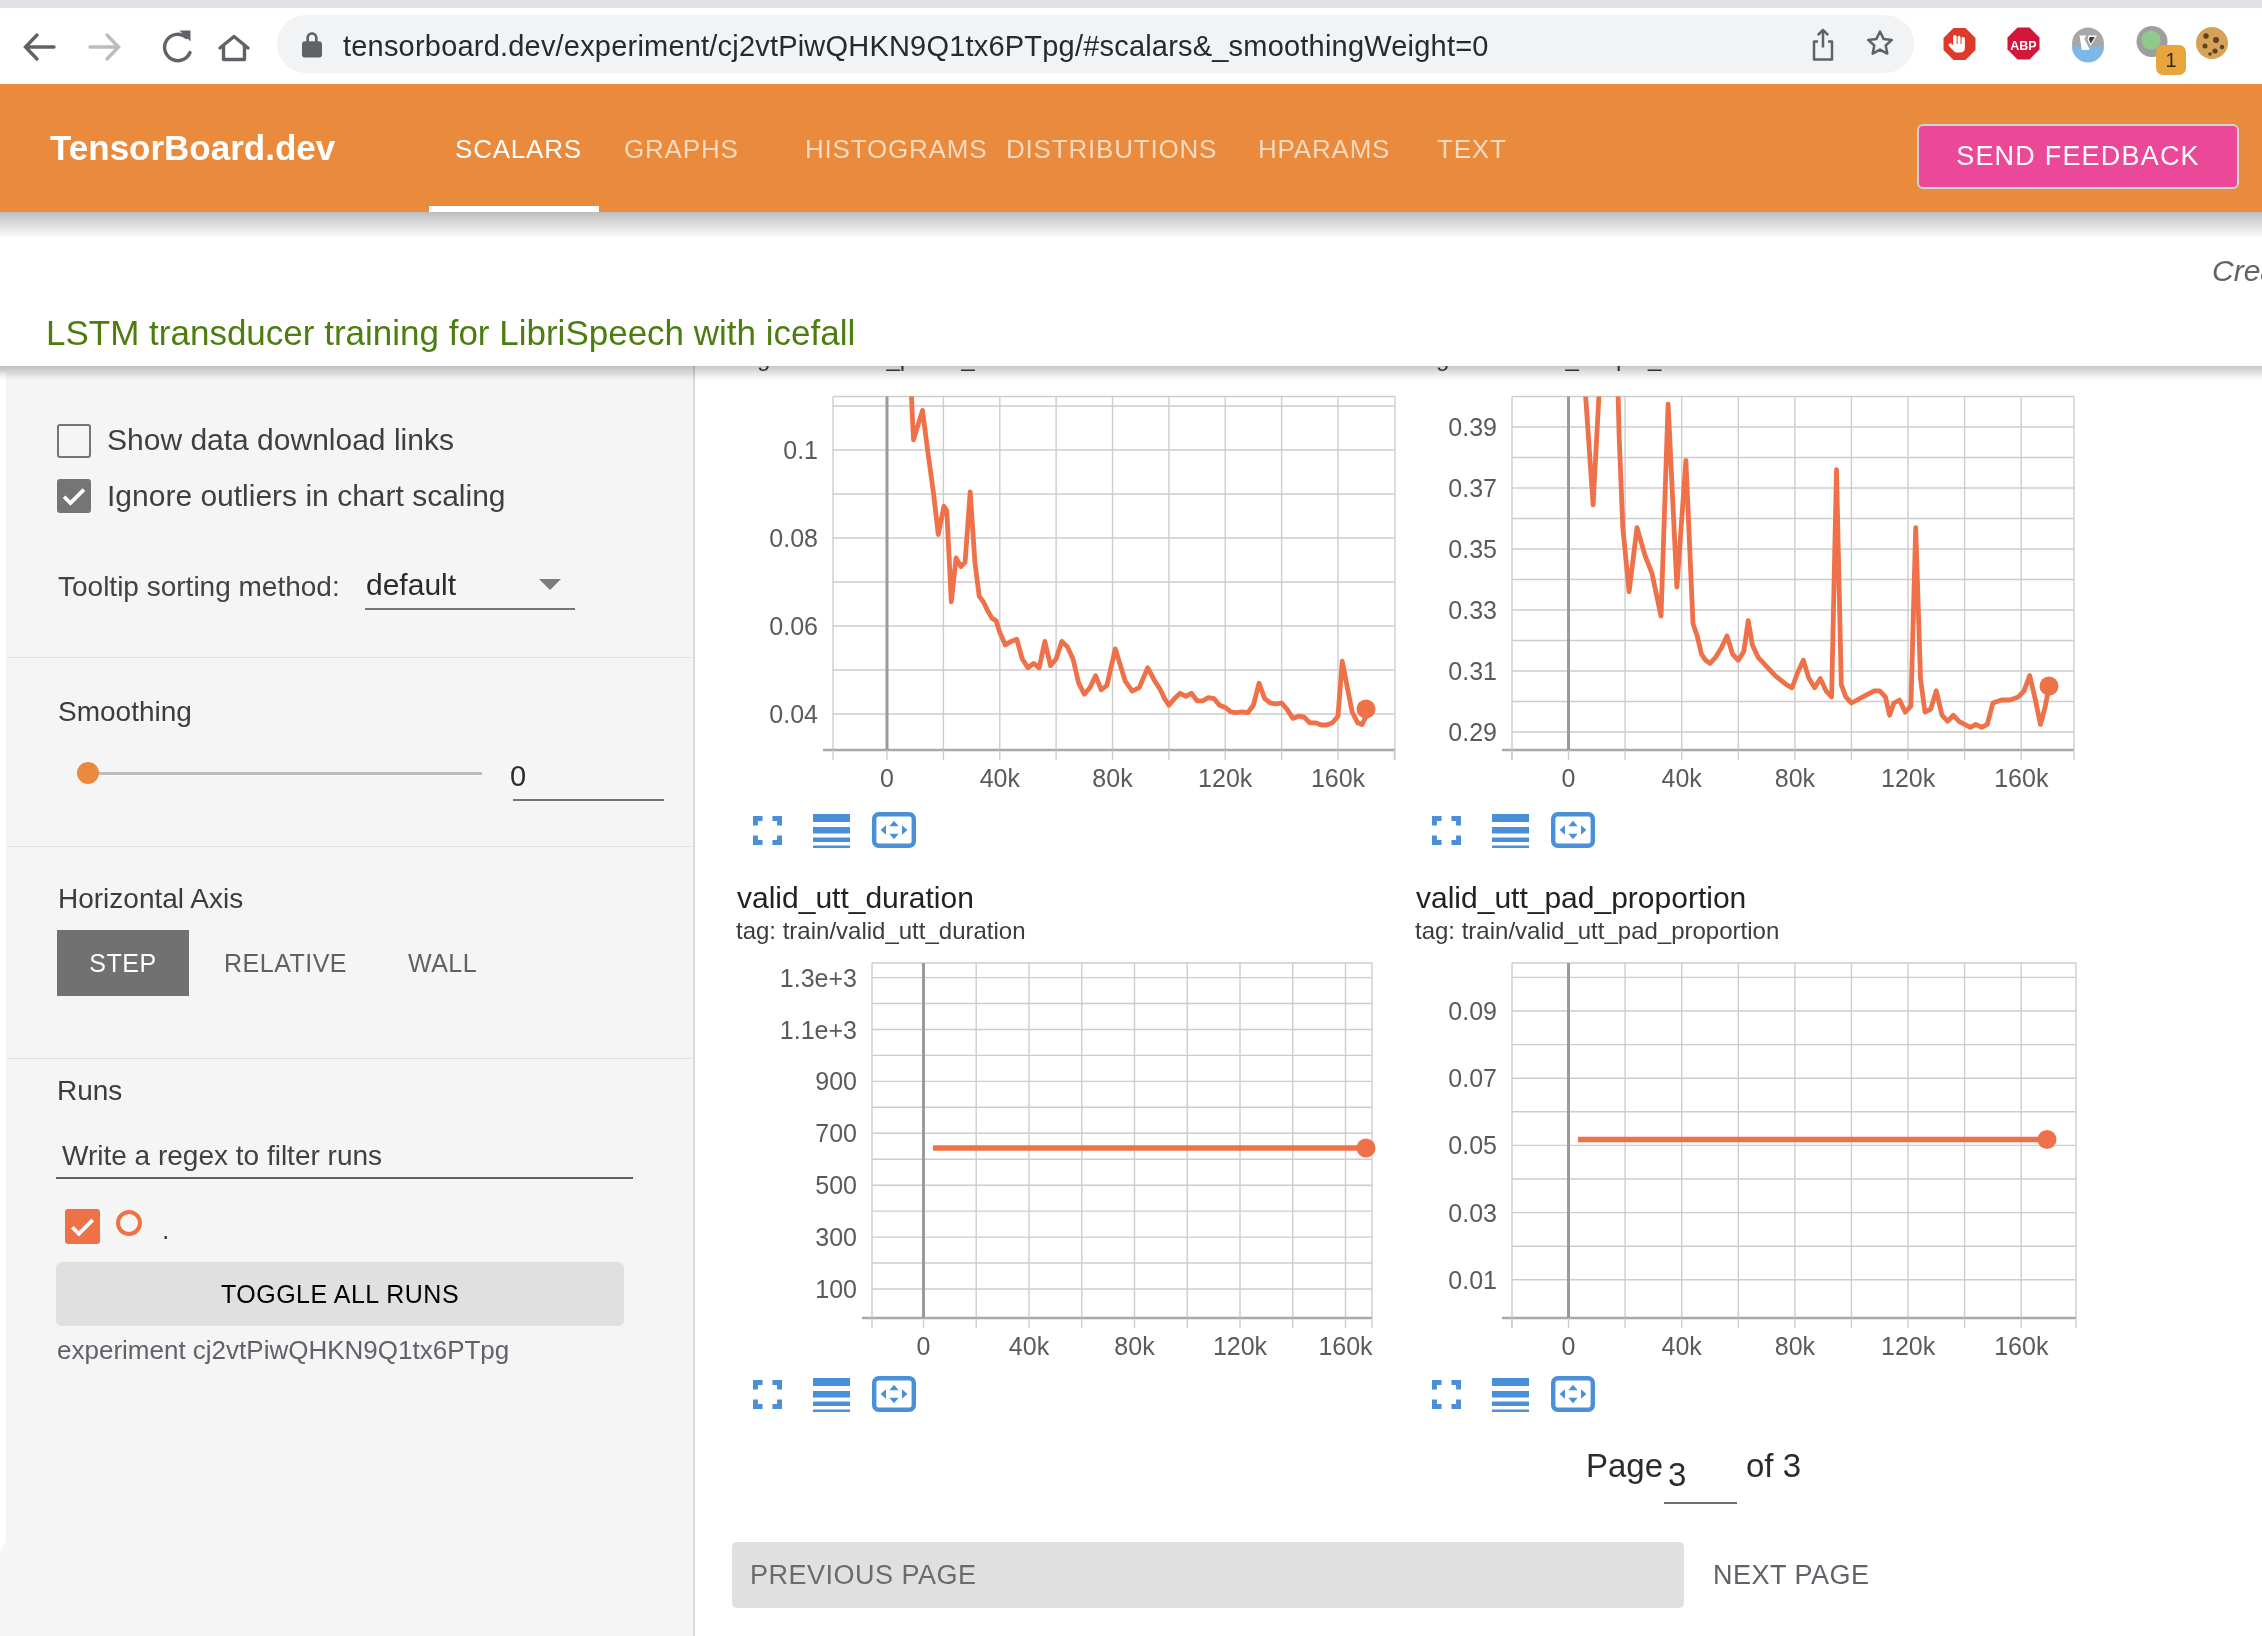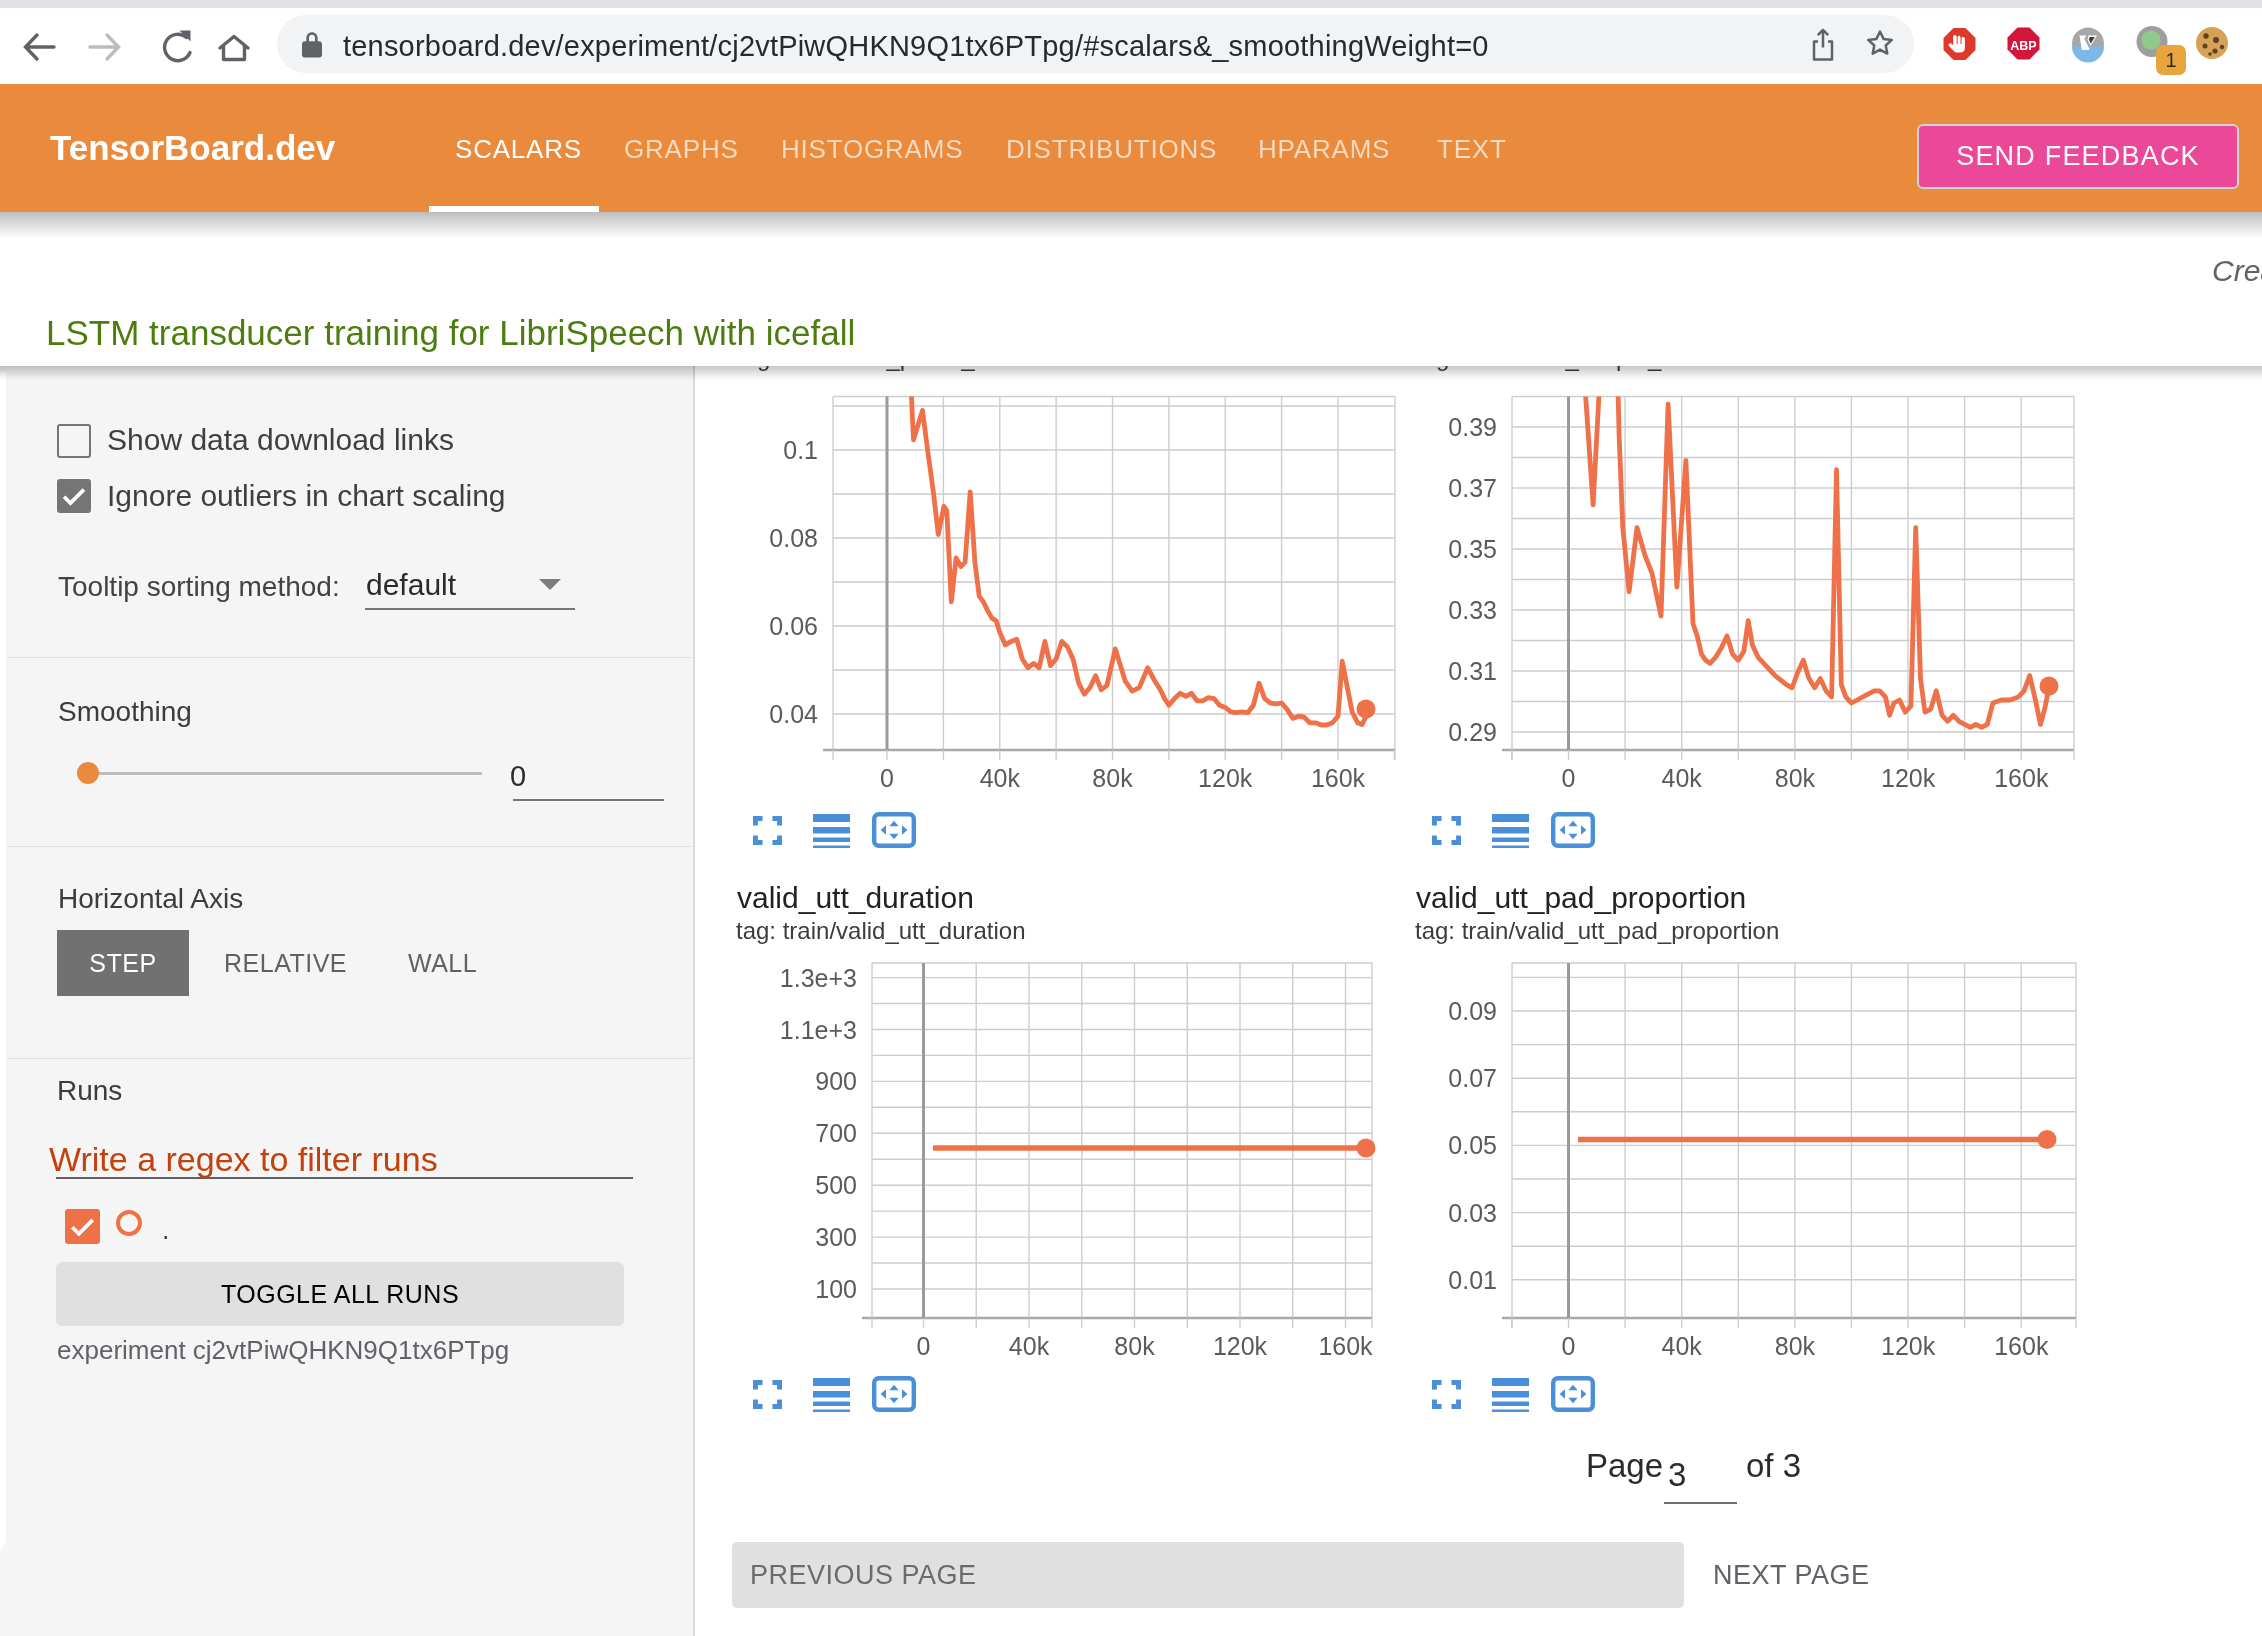--- a/index.html
+++ b/index.html
@@ -60,21 +60,21 @@
   <circle cx="273" cy="25" r="2.6" fill="#5f4220"></circle>
   <circle cx="280" cy="21" r="2.2" fill="#5f4220"></circle>
   <circle cx="268" cy="28" r="1.8" fill="#5f4220"></circle>
 </svg>
 
 <div class="abs" style="left:0;top:84px;width:2262px;height:128px;background:#e98a3c"></div>
 <div class="abs" style="left:50px;top:128px;font-size:35px;font-weight:bold;color:#fff">TensorBoard.dev</div>
 <div class="abs" style="left:0;top:84px;width:2147px;height:128px;font-size:26px;letter-spacing:0.8px;color:#f7dabf">
   <span class="abs" style="left:455px;top:50px;color:#ffffff">SCALARS</span>
   <span class="abs" style="left:624px;top:50px">GRAPHS</span>
-  <span class="abs" style="left:781px;top:50px">HISTOGRAMS</span>
+  <span class="abs" style="left:805px;top:50px">HISTOGRAMS</span>
   <span class="abs" style="left:1006px;top:50px">DISTRIBUTIONS</span>
   <span class="abs" style="left:1258px;top:50px">HPARAMS</span>
   <span class="abs" style="left:1437px;top:50px">TEXT</span>
 </div>
 <div class="abs" style="left:429px;top:206px;width:170px;height:6px;background:#ffffff"></div>
 <div class="abs" style="left:1917px;top:124px;width:322px;height:65px;background:#ec4899;border:2.5px solid #ccd4da;border-radius:6px;color:#fff;font-size:27px;letter-spacing:1.2px;text-align:center;line-height:61px">SEND FEEDBACK</div>
 
 <div class="abs" style="left:0;top:212px;width:2262px;height:155px;background:#ffffff"></div>
 <div class="abs" style="left:0;top:212px;width:2262px;height:26px;background:linear-gradient(rgba(0,0,0,0.26),rgba(0,0,0,0))"></div>
 <div class="abs" style="left:2212px;top:254px;font-size:30px;font-style:italic;color:#5f6368">Crea</div>
@@ -110,21 +110,21 @@
 <div class="abs" style="left:8px;top:846px;width:684px;height:1px;background:#e0e0e0"></div>
 
 <div class="abs" style="left:58px;top:883px;font-size:28px;color:#3c3c3c">Horizontal Axis</div>
 <div class="abs" style="left:57px;top:930px;width:132px;height:66px;background:#717171;border-radius:0;color:#fff;font-size:25px;letter-spacing:0.5px;text-align:center;line-height:66px">STEP</div>
 <div class="abs" style="left:224px;top:949px;font-size:25px;letter-spacing:0.5px;color:#616161">RELATIVE</div>
 <div class="abs" style="left:408px;top:949px;font-size:25px;letter-spacing:0.5px;color:#616161">WALL</div>
 
 <div class="abs" style="left:8px;top:1058px;width:684px;height:1px;background:#e0e0e0"></div>
 
 <div class="abs" style="left:57px;top:1075px;font-size:28px;color:#3c3c3c">Runs</div>
-<div class="abs" style="left:49px;top:1140px;font-size:34px;color:#c2410c">Write a regex to filter runs</div>
+<div class="abs" style="left:62px;top:1140px;font-size:28px;color:#404040">Write a regex to filter runs</div>
 <div class="abs" style="left:56px;top:1177px;width:577px;height:2px;background:#616161"></div>
 
 <div class="abs" style="left:65px;top:1209px;width:35px;height:35px;background:#ee7148;border-radius:3px">
   <svg width="35" height="35" viewBox="0 0 24 24">
       <path fill="none" stroke="#fff" stroke-width="2.6" d="M5 12.5l4.5 4.5L19 7.5"></path>
     </svg>
 </div>
 <div class="abs" style="left:116px;top:1210px;width:26px;height:26px;border:4.5px solid #ee7148;border-radius:50%"></div>
 <div class="abs" style="left:162px;top:1215px;font-size:27px;color:#424242">.</div>
 

